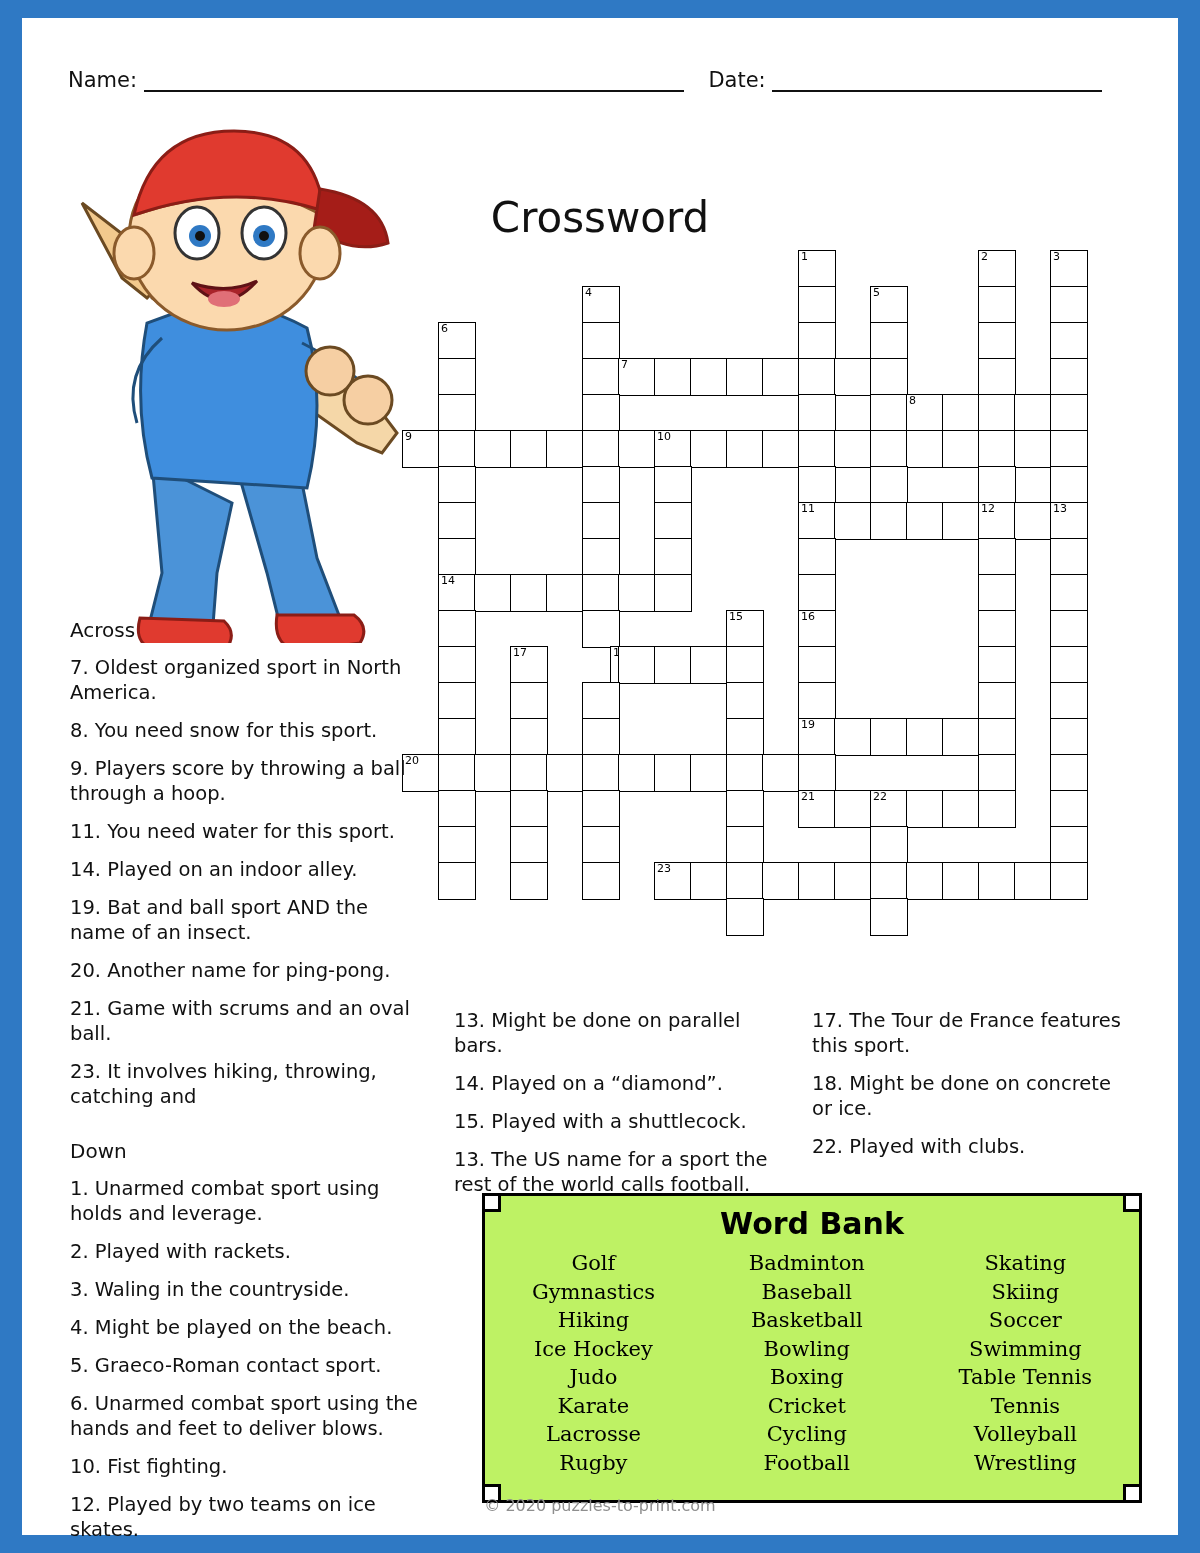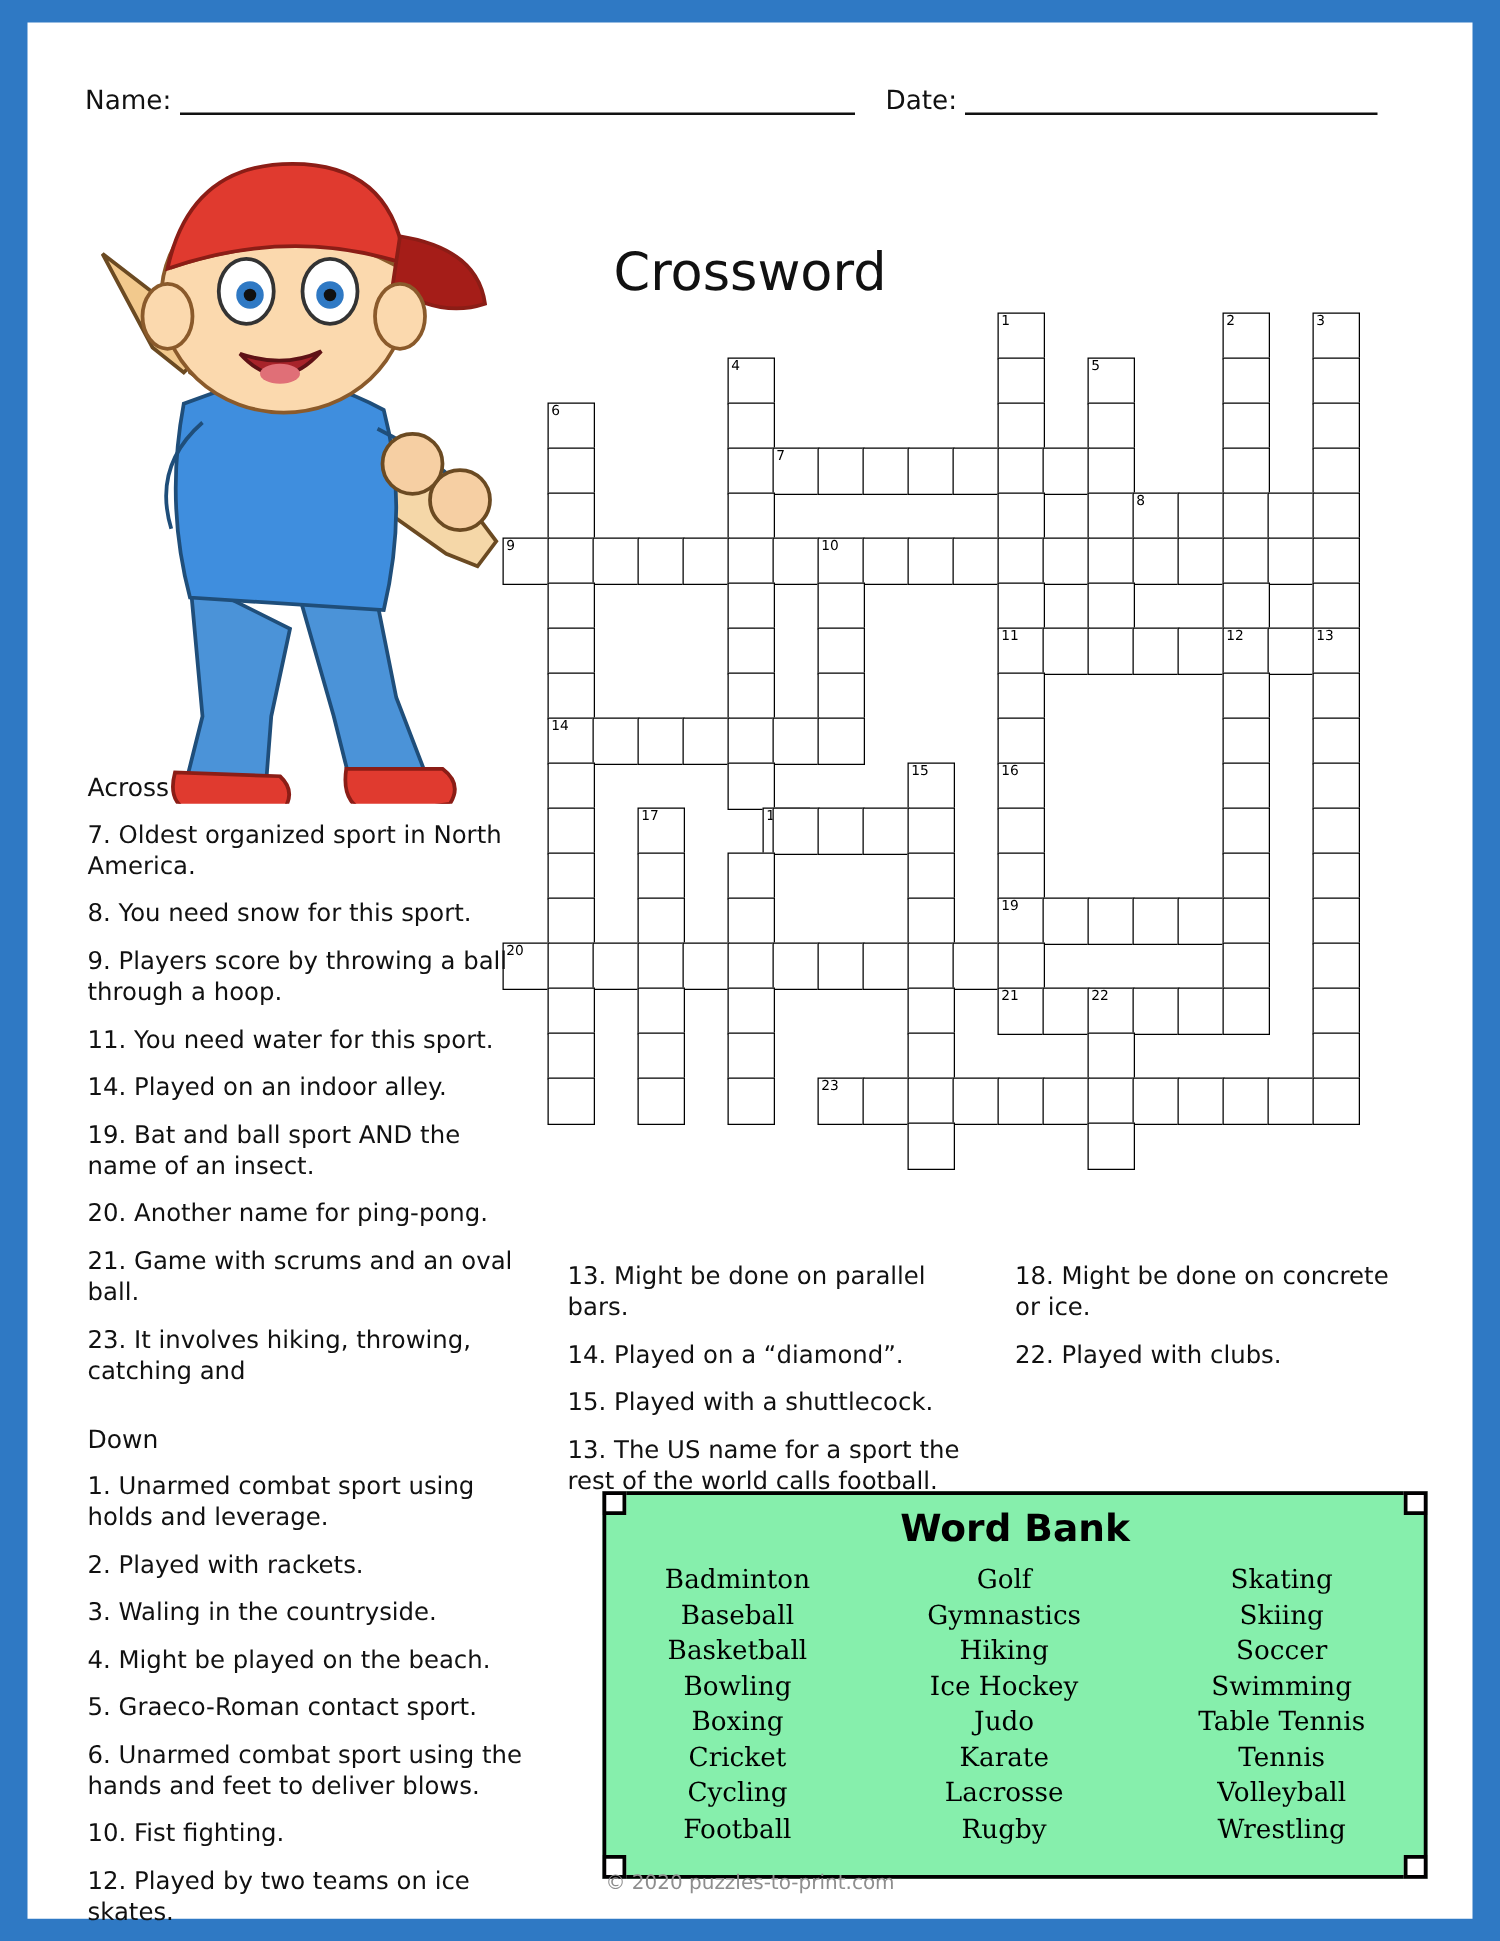--- a/index.html
+++ b/index.html
@@ -76,21 +76,21 @@
   #col-left{left:48px; top:600px; width:350px;}
   #col-mid{left:432px; top:990px; width:320px;}
   #col-right{left:790px; top:990px; width:320px;}
   
   .wordbank{
     position:absolute;
     left:460px; top:1175px;
     width:660px; height:310px;
     border:3px solid #000;
     box-sizing:border-box;
-    background:#86efac;
+    background:#bef264;
   }
   .wb-title{
     text-align:center;
     font-size:30px;
     font-weight:bold;
     margin-top:10px;
     font-family:"DejaVu Sans", sans-serif;
   }
   .wb-cols{
     display:flex;
@@ -420,51 +420,52 @@
     <div id="down-list-2">
         <p>13. Might be done on parallel bars.</p>
         <p>14. Played on a “diamond”.</p>
         <p>15. Played with a shuttlecock.</p>
         <p>13. The US name for a sport the rest of the world calls football.</p>
       </div>
   </div>
 
   <div class="clues" id="col-right">
     <div id="down-list-3">
+        <p>17. The Tour de France features this sport.</p>
         <p>18. Might be done on concrete or ice.</p>
         <p>22. Played with clubs.</p>
       </div>
   </div>
 
   <div class="wordbank">
     <div class="corner tl"></div>
     <div class="corner tr"></div>
     <div class="corner bl"></div>
     <div class="corner br"></div>
     <div class="wb-title">Word Bank</div>
     <div class="wb-cols">
+      <div class="wb-col" id="wb2">
+          <div>Golf</div>
+          <div>Gymnastics</div>
+          <div>Hiking</div>
+          <div>Ice Hockey</div>
+          <div>Judo</div>
+          <div>Karate</div>
+          <div>Lacrosse</div>
+          <div>Rugby</div>
+        </div>
       <div class="wb-col" id="wb1">
           <div>Badminton</div>
           <div>Baseball</div>
           <div>Basketball</div>
           <div>Bowling</div>
           <div>Boxing</div>
           <div>Cricket</div>
           <div>Cycling</div>
           <div>Football</div>
-        </div>
-      <div class="wb-col" id="wb2">
-          <div>Golf</div>
-          <div>Gymnastics</div>
-          <div>Hiking</div>
-          <div>Ice Hockey</div>
-          <div>Judo</div>
-          <div>Karate</div>
-          <div>Lacrosse</div>
-          <div>Rugby</div>
         </div>
       <div class="wb-col" id="wb3">
           <div>Skating</div>
           <div>Skiing</div>
           <div>Soccer</div>
           <div>Swimming</div>
           <div>Table Tennis</div>
           <div>Tennis</div>
           <div>Volleyball</div>
           <div>Wrestling</div>

